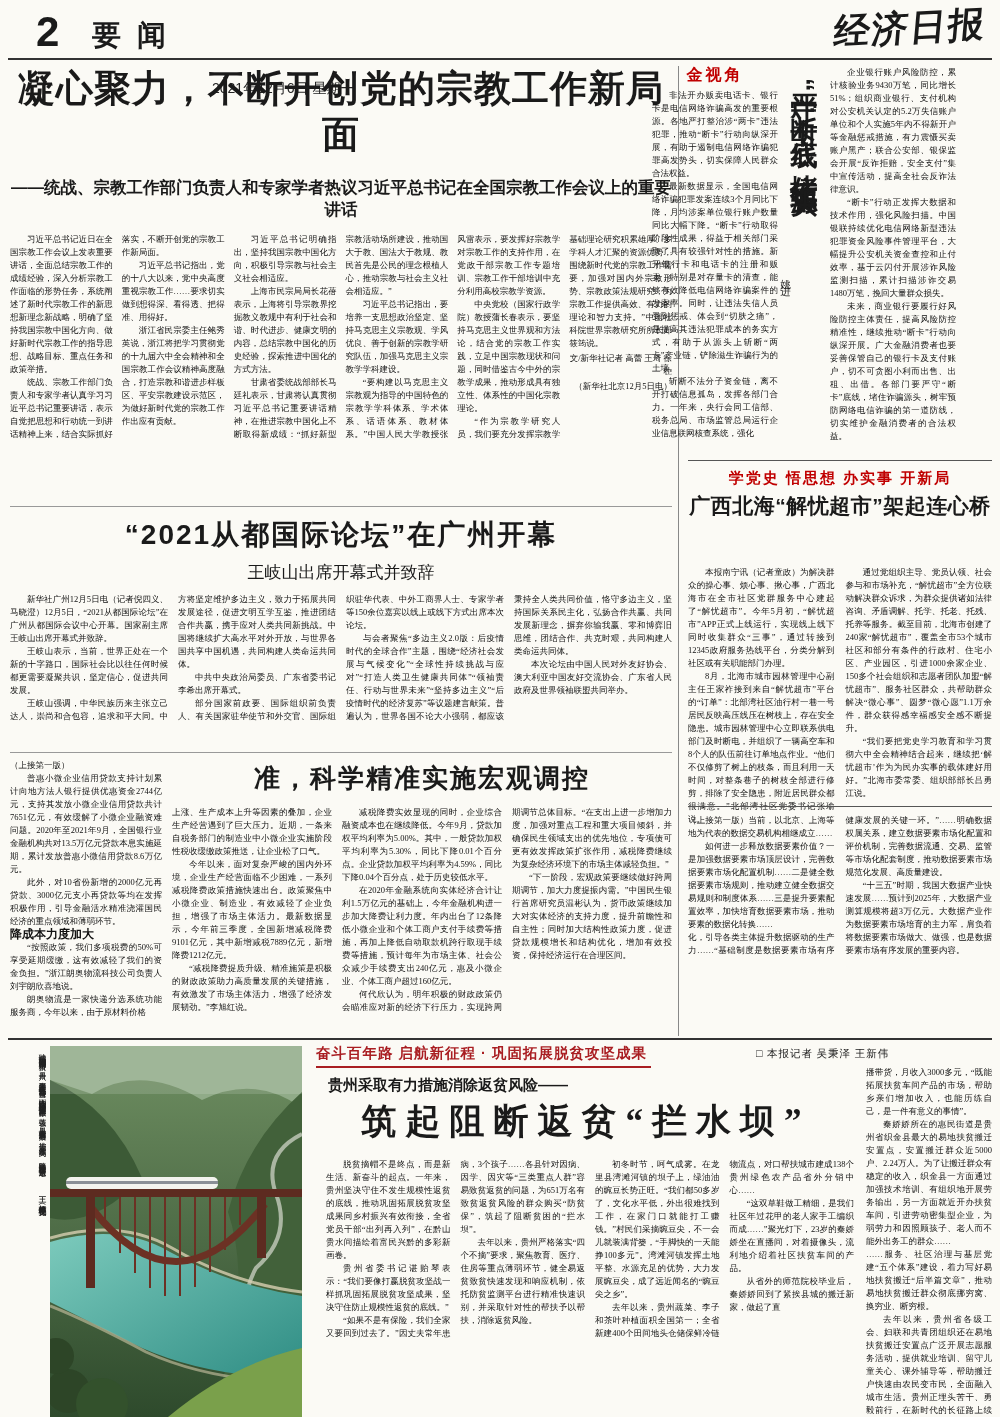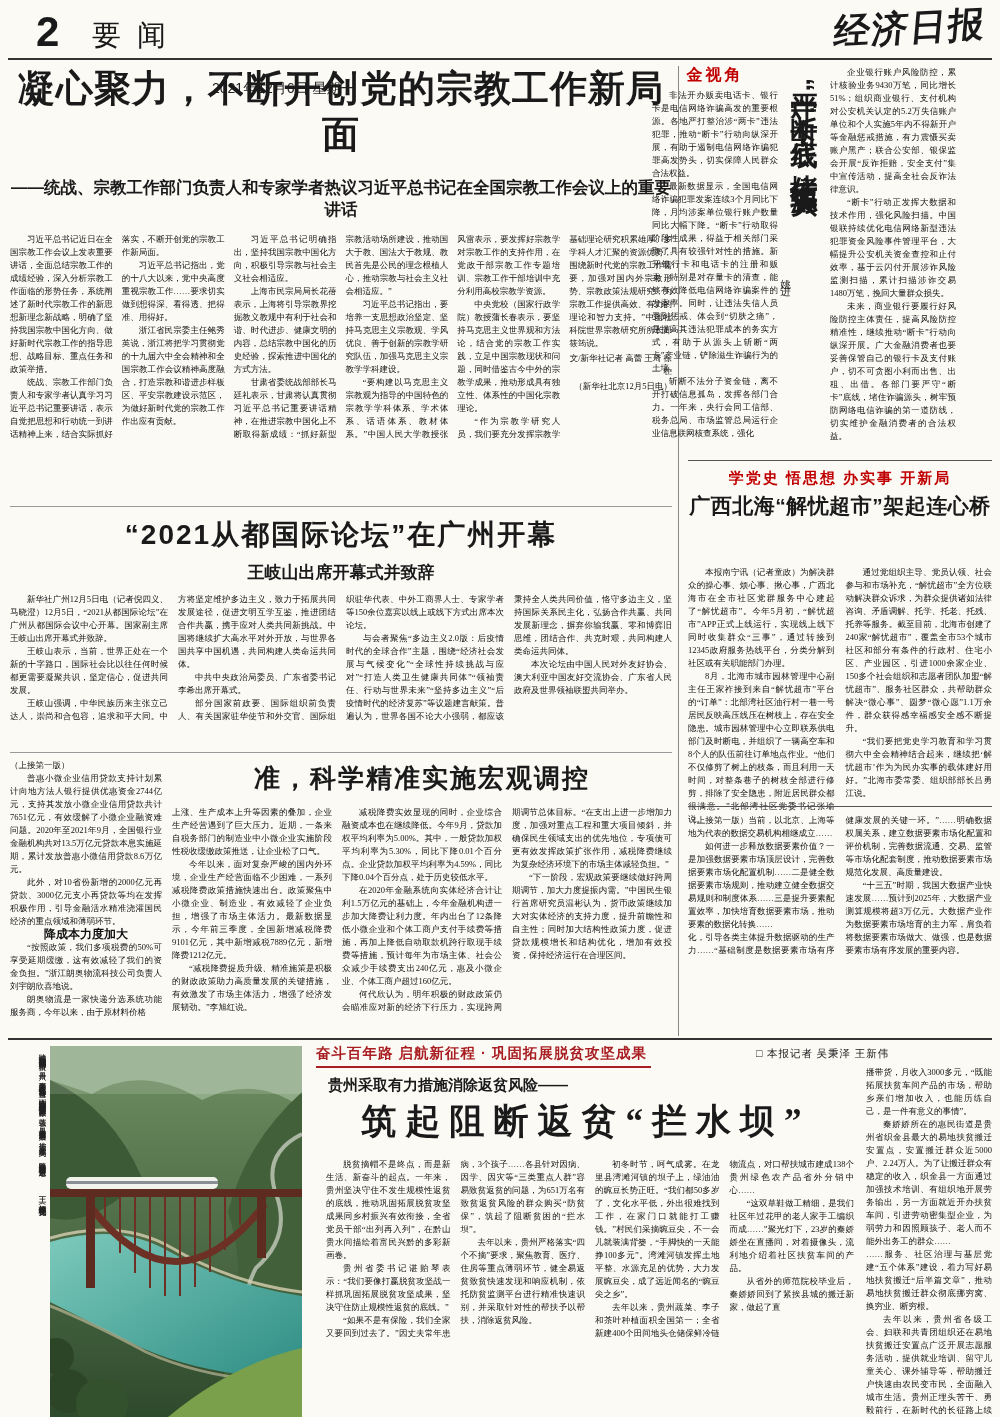--- a/index.html
+++ b/index.html
@@ -3,47 +3,47 @@
 <meta charset="utf-8">
 <style>
   html,body{margin:0;padding:0;background:#e9e7e1;}
   .page{position:relative;width:1000px;height:1417px;background:#fbfaf5;color:#1a1a1a;
         font-family:"Liberation Serif","DejaVu Serif",serif;overflow:hidden;}
   .sans{font-family:"Liberation Sans","DejaVu Sans",sans-serif;}
   .abs{position:absolute;}
   .rule{position:absolute;background:#555;}
   
   .pagenum{position:absolute;left:36px;top:8px;font-size:42px;font-weight:900;}
-  .secttl{position:absolute;left:92px;top:16px;font-size:29px;font-weight:400;letter-spacing:16px;}
+  .secttl{position:absolute;left:92px;top:16px;font-size:29px;font-weight:700;letter-spacing:16px;}
   .hdate{position:absolute;left:212px;top:36px;font-size:14px;color:#222;margin-top:44px;}
   .masthead{position:absolute;right:14px;top:4px;font-size:36px;font-weight:900;
             transform:rotate(-3deg) skewX(-8deg);letter-spacing:2px;}
   
   .bt{font-size:8.5px;line-height:13px;text-align:justify;color:#111;}
   .bt p{margin:0;text-indent:2em;}
   .bt p.ni{text-indent:0;}
   .byl{text-indent:0 !important;text-align:right;margin-top:2px !important;}
   .cols6{column-count:6;column-gap:9px;height:306px;overflow:hidden;}
   .cols4{column-count:4;column-gap:10px;height:142px;overflow:hidden;}
   .cols3{column-count:3;column-gap:10px;height:226px;overflow:hidden;}
   .cols2{column-count:2;column-gap:11px;overflow:hidden;}
   .cols4b{column-count:4;column-gap:10px;height:300px;overflow:hidden;}
   
   .h-lead{font-size:37px;font-weight:900;text-align:center;line-height:46px;letter-spacing:1px;}
   .h-sub{font-size:16.5px;font-weight:900;text-align:center;margin-top:19px;}
   .h-forum{font-size:28px;font-weight:900;text-align:center;letter-spacing:2px;}
-  .h-forum-sub{font-size:17px;font-weight:700;text-align:center;margin-top:7px;}
+  .h-forum-sub{font-size:17px;font-weight:400;text-align:center;margin-top:7px;}
   .h-macro{font-size:26px;font-weight:900;text-align:center;margin:2px 0 10px 0;letter-spacing:2px;}
   .h-beihai{font-size:21px;font-weight:900;text-align:center;letter-spacing:0.5px;}
   .slogan{font-size:15px;font-weight:900;text-align:center;color:#c00000;letter-spacing:2px;}
   .goldlbl{font-size:16px;font-weight:900;color:#c00000;text-align:center;margin:2px 0 8px 0;letter-spacing:3px;}
   .vhead{writing-mode:vertical-rl;font-size:27px;font-weight:900;letter-spacing:3px;line-height:50px;
          margin:0 auto;height:100%;}
   .vauthor{position:absolute;left:0;top:205px;writing-mode:vertical-rl;font-size:10.5px;letter-spacing:6px;}
-  .subhead-s{font-size:12px;font-weight:900;text-align:center;margin:8px 0;text-indent:0 !important;}
+  .subhead-s{font-size:12px;font-weight:900;text-align:left;margin:8px 0;text-indent:0 !important;}
   .banner{display:inline-block;color:#a91e22;font-size:14.5px;font-weight:900;letter-spacing:1px;
           border-bottom:2px solid #a91e22;padding:0 4px 3px 0;}
   .kicker{font-size:15px;font-weight:900;}
   .h-poverty{font-size:35px;font-weight:900;letter-spacing:9px;text-align:center;
              font-family:"Liberation Serif","DejaVu Serif",serif;}
   .pbyline{font-size:10.5px;letter-spacing:1px;}
   
   .vcaption{position:absolute;left:8px;top:1048px;width:40px;height:364px;writing-mode:vertical-rl;
             font-size:7.5px;line-height:12.5px;color:#222;letter-spacing:0.5px;}
   .vcredit{display:inline-block;margin-top:16px;font-weight:700;}

